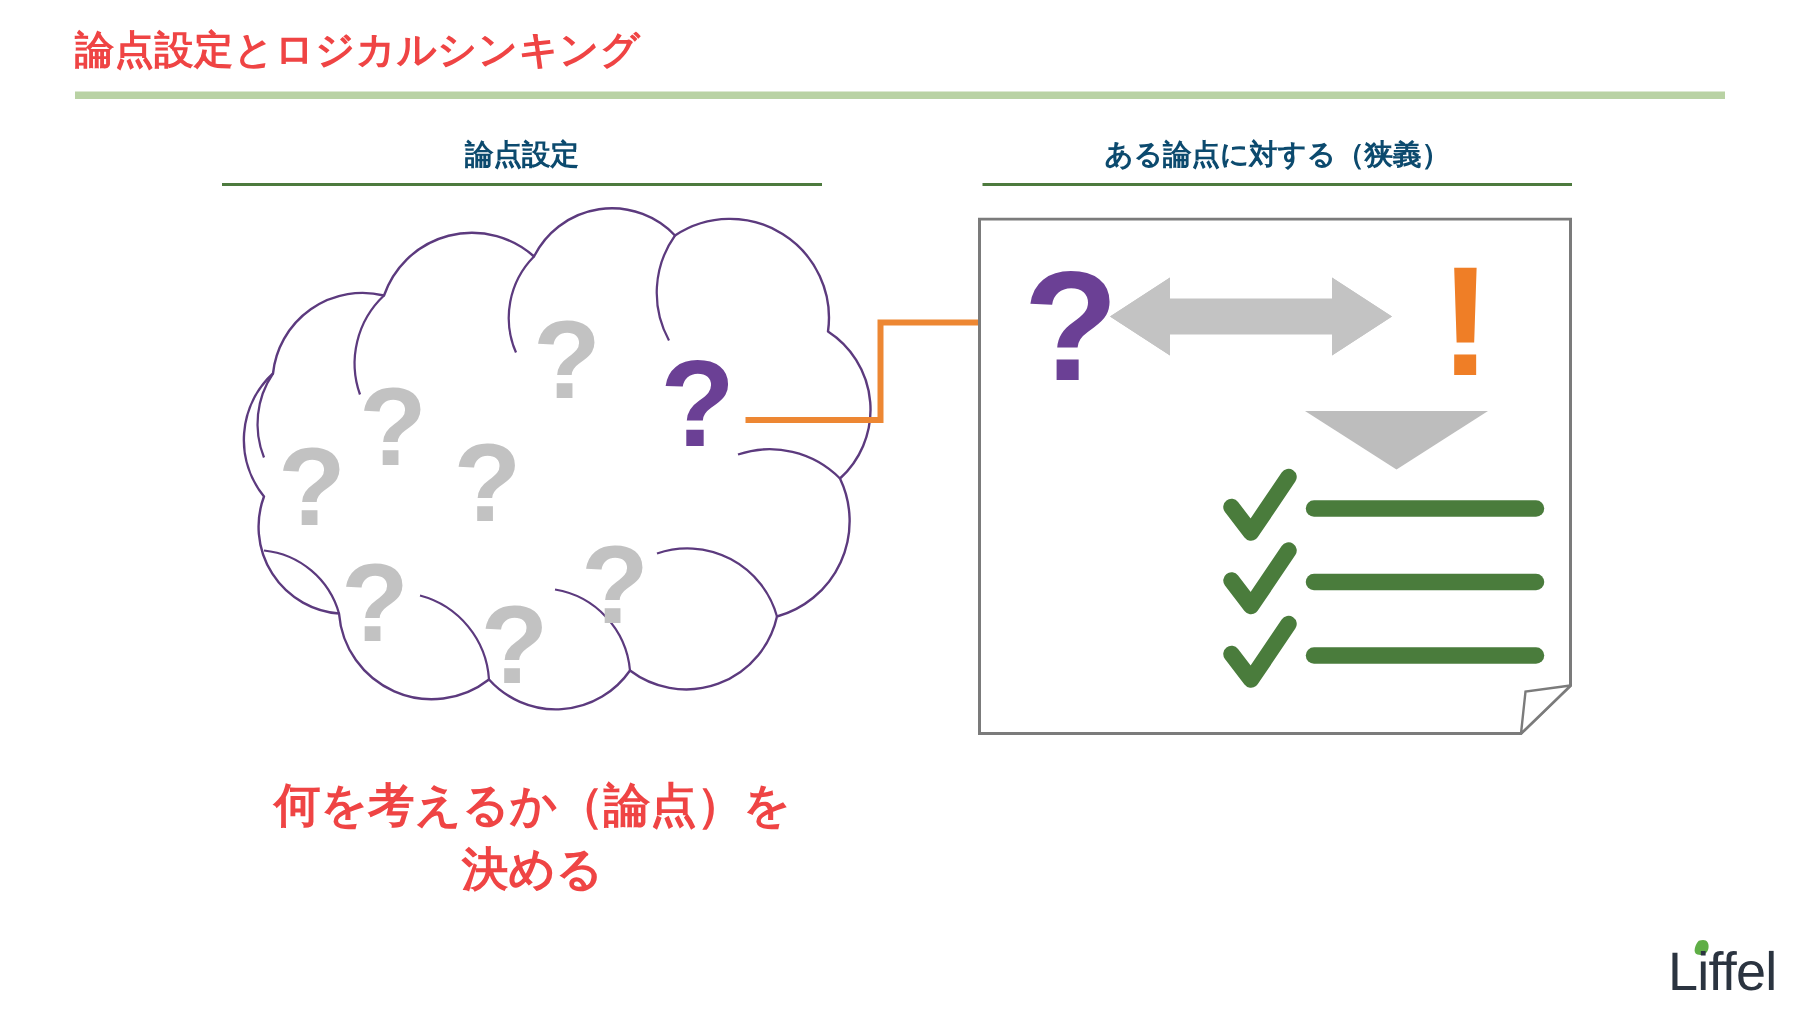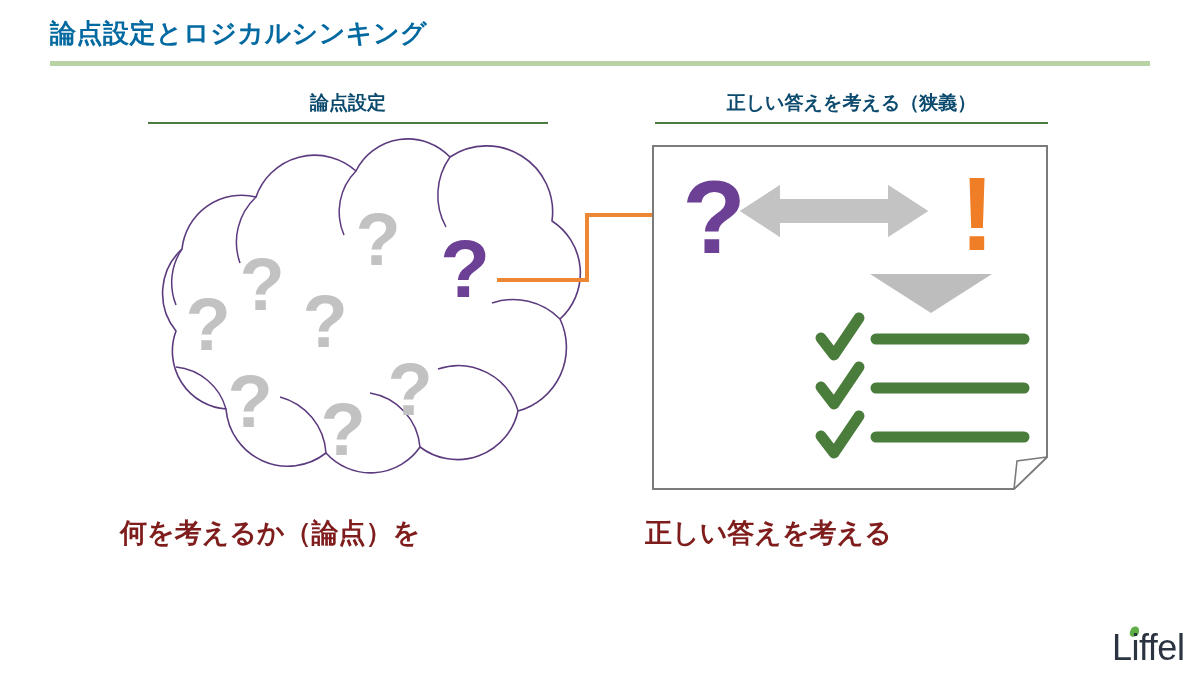--- a/index.html
+++ b/index.html
@@ -16,21 +16,21 @@
     color: #3b3b3b;
   }
 
   
   #slide-title {
     position: absolute;
     left: 50px;
     top: 16px;
     font-size: 26px;
     font-weight: bold;
-    color: #0369a1;
+    color: #ef4444;
     letter-spacing: 0.5px;
     white-space: nowrap;
   }
   #title-rule {
     position: absolute;
     left: 50px;
     top: 61px;
     width: 1100px;
     height: 5px;
     background: #b9d2a4;
@@ -80,24 +80,24 @@
     left: 652px;
     top: 145px;
     width: 396px;
     height: 345px;
   }
   #paper-panel svg { display: block; }
 
   
   .caption {
     position: absolute;
-    text-align: left;
-    font-size: 27px;
+    text-align: center;
+    font-size: 31px;
     font-weight: bold;
-    color: #7f1d1d;
+    color: #ef4444;
     line-height: 1.40;
   }
   #left-caption  { left: 120px; top: 515px; width: 470px; }
   #right-caption { left: 645px; top: 515px; width: 410px; }
 
   
   #logo {
     position: absolute;
     left: 1112px;
     top: 624px;
@@ -107,21 +107,21 @@
 </style>
 </head>
 <body>
 
 <div id="slide-title">論点設定とロジカルシンキング</div>
 <div id="title-rule"></div>
 
 <div id="left-head" class="col-head">論点設定</div>
 <div id="left-rule" class="col-rule"></div>
 
-<div id="right-head" class="col-head">正しい答えを考える（狭義）</div>
+<div id="right-head" class="col-head">ある論点に対する（狭義）</div>
 <div id="right-rule" class="col-rule"></div>
 
 <div id="cloud-area">
   <svg width="470" height="360" viewBox="0 0 470 360" xmlns="http://www.w3.org/2000/svg">
 
     <g>
       <path fill="#ffffff" stroke="#5c3a7e" stroke-width="1.6" stroke-linejoin="round" d="M 136 62
                A 62 62 0 0 1 236 36
                A 58 58 0 0 1 330 22
                A 66 66 0 0 1 432 86
@@ -193,24 +193,24 @@
       <line x1="224" y1="243" x2="372" y2="243" stroke="#4a7c3c" stroke-width="11" stroke-linecap="round"></line>
 
       <path fill="none" stroke="#4a7c3c" stroke-width="11" stroke-linecap="round" stroke-linejoin="round" d="M 169 291 L 182 308 L 207 271"></path>
       <line x1="224" y1="292" x2="372" y2="292" stroke="#4a7c3c" stroke-width="11" stroke-linecap="round"></line>
     </g>
   </svg>
 </div>
 
 <div id="left-caption" class="caption">
   <div>何を考えるか（論点）を</div>
+  <div>決める</div>
 </div>
 
 <div id="right-caption" class="caption">
-  <div>正しい答えを考える</div>
 </div>
 
 <div id="logo">
   <svg width="76" height="42" viewBox="0 0 76 42" xmlns="http://www.w3.org/2000/svg">
     <path fill="#5fae46" d="M 20.5 3.2 C 25.2 1.4 27.6 3.8 27.0 8.0 C 26.5 11.6 23.2 13.4 19.6 12.4 C 18.0 11.9 17.4 10.2 17.9 8.2 C 18.4 6.0 19.3 4.3 20.5 3.2 Z"></path>
     <text x="0" y="36" font-family="Liberation Sans, DejaVu Sans, sans-serif" font-size="36" font-weight="normal" fill="#2b3440" letter-spacing="-0.5">Liffel</text>
   </svg>
 </div>
 
 </body></html>

